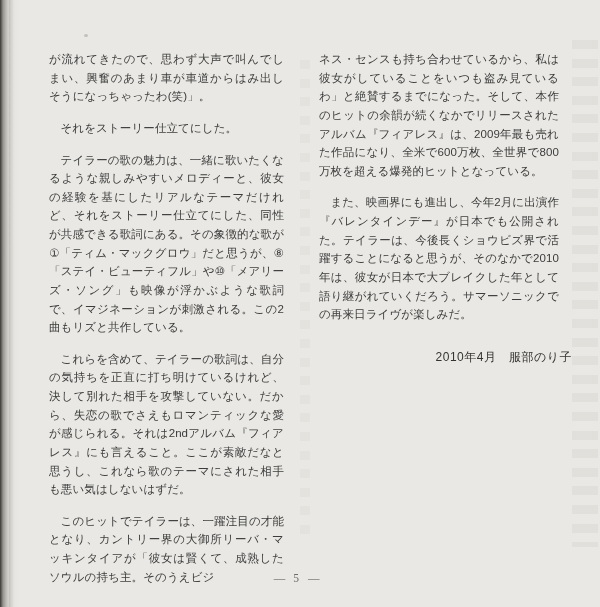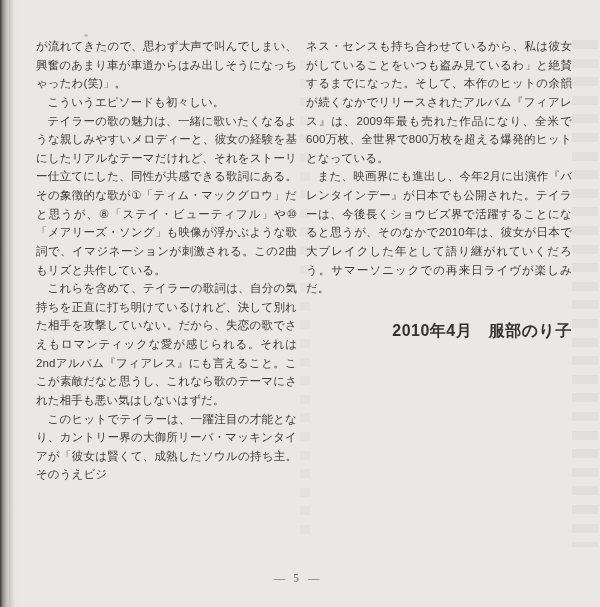--- a/index.html
+++ b/index.html
@@ -46,27 +46,27 @@
   .text-column {
     position: absolute; top: 37px;
     font-size: 11.5px;
     line-height: 18.62px;
     color: #3c3c3c;
     text-align: justify;
     letter-spacing: 0.1px;
   }
   .col-left  { left: 36px;  width: 261px; }
   .col-right { left: 306px; width: 266px; }
-  p.para { margin: 0; padding: 0; }
+  p.para { margin: 13px; padding: 0; }
   p.para.indent { text-indent: 1em; }
   .signature {
     margin-top: 24px;
     text-align: right;
-    font-weight: bold;
-    font-size: 16px;
+    font-weight: normal;
+    font-size: 12px;
     color: #333330;
     letter-spacing: 0.5px;
   }
   .page-footer {
     position: absolute; left: 0; top: 572px; width: 592px;
     text-align: center;
     font-family: "Liberation Serif", "DejaVu Serif", serif;
     font-size: 11.5px;
     color: #6e6d69;
   }
@@ -80,21 +80,21 @@
 <body>
 
 <div class="page">
 
   <div class="showthrough-right"></div>
   <div class="showthrough-mid"></div>
   <div class="speck"></div>
 
   <div class="text-column col-left">
       <p class="para">が流れてきたので、思わず大声で叫んでしまい、興奮のあまり車が車道からはみ出しそうになっちゃったわ(笑)」。</p>
-      <p class="para indent">こういうエピソードも初々しい。</p>
+      <p class="para indent">それをストーリー仕立てにした。</p>
       <p class="para indent">テイラーの歌の魅力は、一緒に歌いたくなるような親しみやすいメロディーと、彼女の経験を基にしたリアルなテーマだけれど、それをストーリー仕立てにした、同性が共感できる歌詞にある。その象徴的な歌が①「ティム・マックグロウ」だと思うが、⑧「ステイ・ビューティフル」や⑩「メアリーズ・ソング」も映像が浮かぶような歌詞で、イマジネーションが刺激される。この2曲もリズと共作している。</p>
       <p class="para indent">これらを含めて、テイラーの歌詞は、自分の気持ちを正直に打ち明けているけれど、決して別れた相手を攻撃していない。だから、失恋の歌でさえもロマンティックな愛が感じられる。それは2ndアルバム『フィアレス』にも言えること。ここが素敵だなと思うし、これなら歌のテーマにされた相手も悪い気はしないはずだ。</p>
       <p class="para indent">このヒットでテイラーは、一躍注目の才能となり、カントリー界の大御所リーバ・マッキンタイアが「彼女は賢くて、成熟したソウルの持ち主。そのうえビジ</p>
     </div>
 
   <div class="text-column col-right">
     <div>
         <p class="para">ネス・センスも持ち合わせているから、私は彼女がしていることをいつも盗み見ているわ」と絶賛するまでになった。そして、本作のヒットの余韻が続くなかでリリースされたアルバム『フィアレス』は、2009年最も売れた作品になり、全米で600万枚、全世界で800万枚を超える爆発的ヒットとなっている。</p>
         <p class="para indent">また、映画界にも進出し、今年2月に出演作『バレンタインデー』が日本でも公開された。テイラーは、今後長くショウビズ界で活躍することになると思うが、そのなかで2010年は、彼女が日本で大ブレイクした年として語り継がれていくだろう。サマーソニックでの再来日ライヴが楽しみだ。</p>
       </div>

